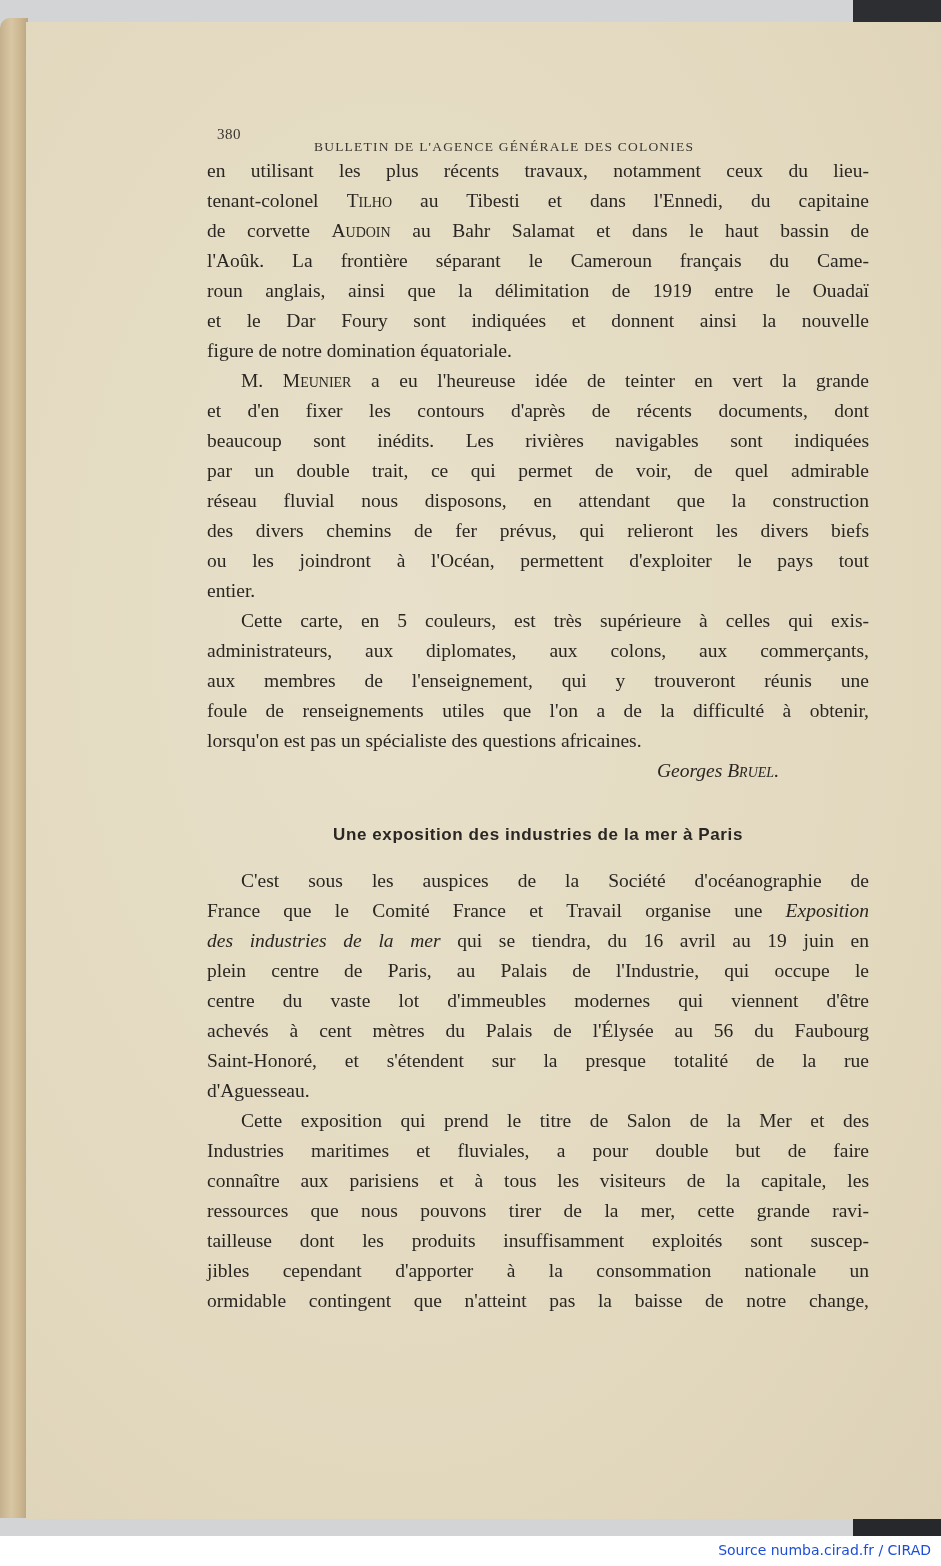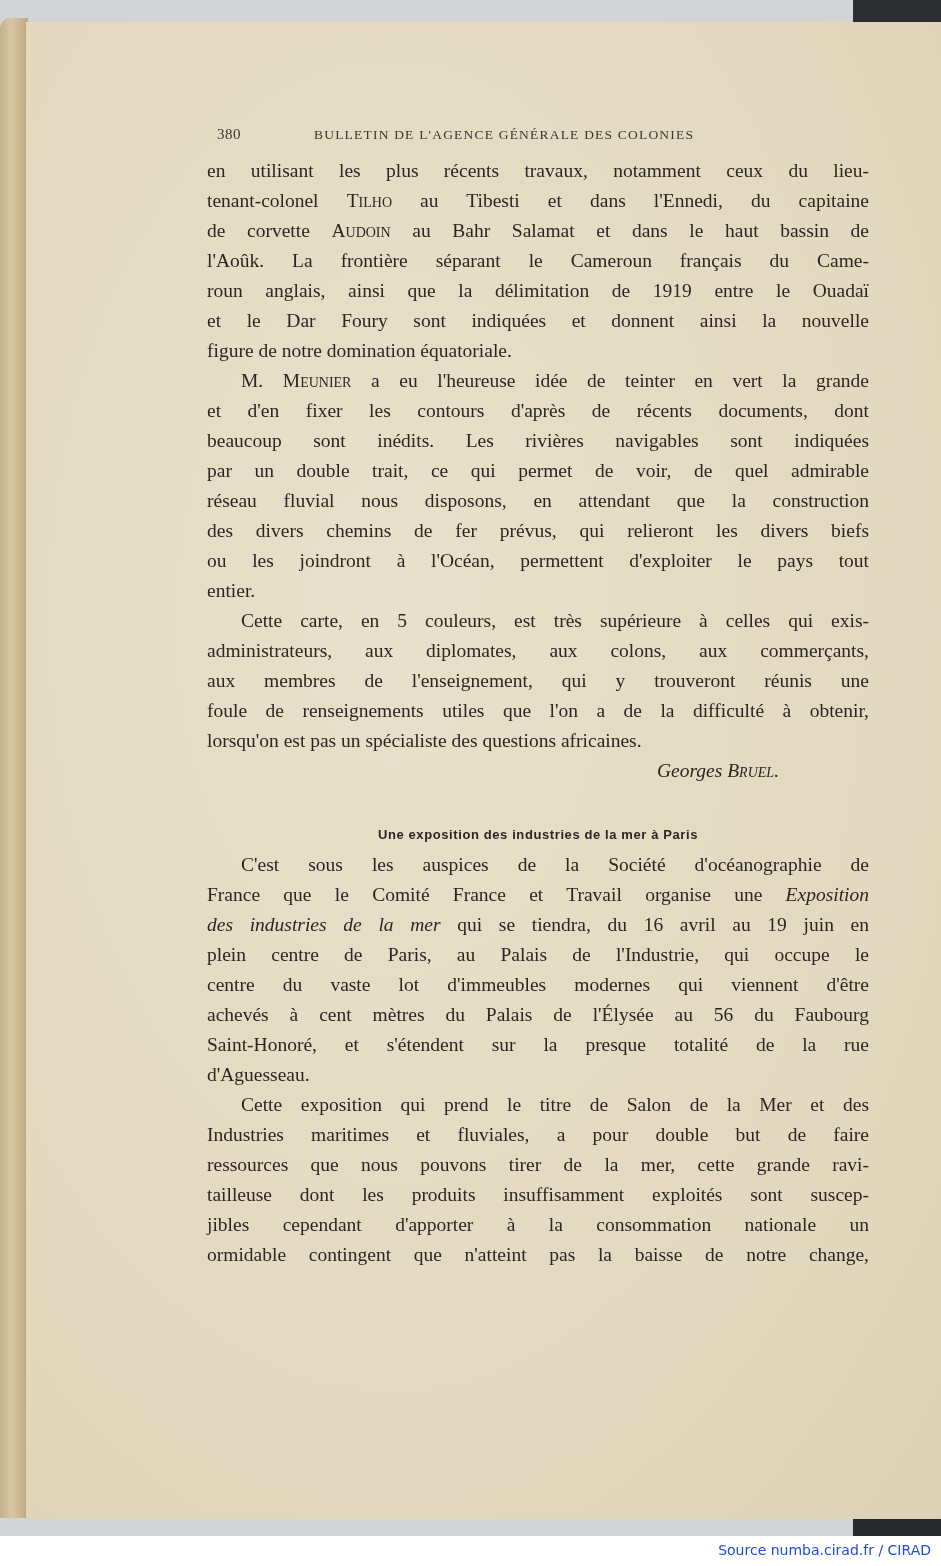--- a/index.html
+++ b/index.html
@@ -29,37 +29,37 @@
     position: absolute; left: 26px; top: 22px; width: 915px; height: 1497px;
     background: #e4dbc3;
     background-image: radial-gradient(ellipse at 40% 40%, #e8e0ca 0%, #e2d8be 70%, #ddd2b7 100%);
   }
   .running-head {
     position: absolute; left: 210px; top: 126px; width: 560px;
     font-size: 15px; color: #3a3630; letter-spacing: 0.5px;
   }
   .running-head .pageno { position: absolute; left: 7px; top: 0; }
   .running-head .title {
-    position: absolute; left: 104px; top: 1px; font-size: 13.5px;
+    position: absolute; left: 104px; top: 13px; font-size: 13.5px;
     font-variant: small-caps; letter-spacing: 1.2px; text-transform: uppercase;
   }
   .text-block {
     position: absolute; left: 207px; top: 156px; width: 662px;
     font-size: 19.5px; line-height: 30px; color: #2a2723;
     text-align: justify;
   }
   .line { display: block; text-align: justify; text-align-last: justify; white-space: nowrap; height: 30px; }
   .line.last { text-align-last: left; }
   .indent { padding-left: 34px; }
   .sc { font-variant: small-caps; }
   .signature { display: block; text-align: right; padding-right: 90px; height: 30px; font-style: italic; }
   .heading {
     display: block; text-align: center; font-family: "Liberation Sans", "DejaVu Sans", sans-serif;
-    font-weight: bold; font-size: 13px; letter-spacing: 0.6px; color: #2a2723;
-    height: 30px; margin-top: 34px; margin-bottom: 0;
+    font-weight: bold; font-size: 17px; letter-spacing: 0.6px; color: #2a2723;
+    height: 30px; margin-top: 34px; margin-bottom: 16px;
   }
   em { }
   .source {
     position: absolute; right: 10px; top: 1542px;
     font-family: "DejaVu Sans", "Liberation Sans", sans-serif; font-size: 14px; color: #1d4ed8;
   }
 </style>
 </head>
 <body>
 
@@ -117,20 +117,21 @@
     <span class="line">plein centre de Paris, au Palais de l'Industrie, qui occupe le</span>
     <span class="line">centre du vaste lot d'immeubles modernes qui viennent d'être</span>
     <span class="line">achevés à cent mètres du Palais de l'Élysée au 56 du Faubourg</span>
     <span class="line">Saint-Honoré, et s'étendent sur la presque totalité de la rue</span>
     <span class="line last">d'Aguesseau.</span>
   </div>
 
   <div>
     <span class="line indent">Cette exposition qui prend le titre de Salon de la Mer et des</span>
     <span class="line">Industries maritimes et fluviales, a pour double but de faire</span>
+    <span class="line">connaître aux parisiens et à tous les visiteurs de la capitale, les</span>
     <span class="line">ressources que nous pouvons tirer de la mer, cette grande ravi-</span>
     <span class="line">tailleuse dont les produits insuffisamment exploités sont suscep-</span>
     <span class="line">jibles cependant d'apporter à la consommation nationale un</span>
     <span class="line">ormidable contingent que n'atteint pas la baisse de notre change,</span>
   </div>
 </div>
 
 <div class="source">Source numba.cirad.fr / CIRAD</div>
 
 </body></html>

